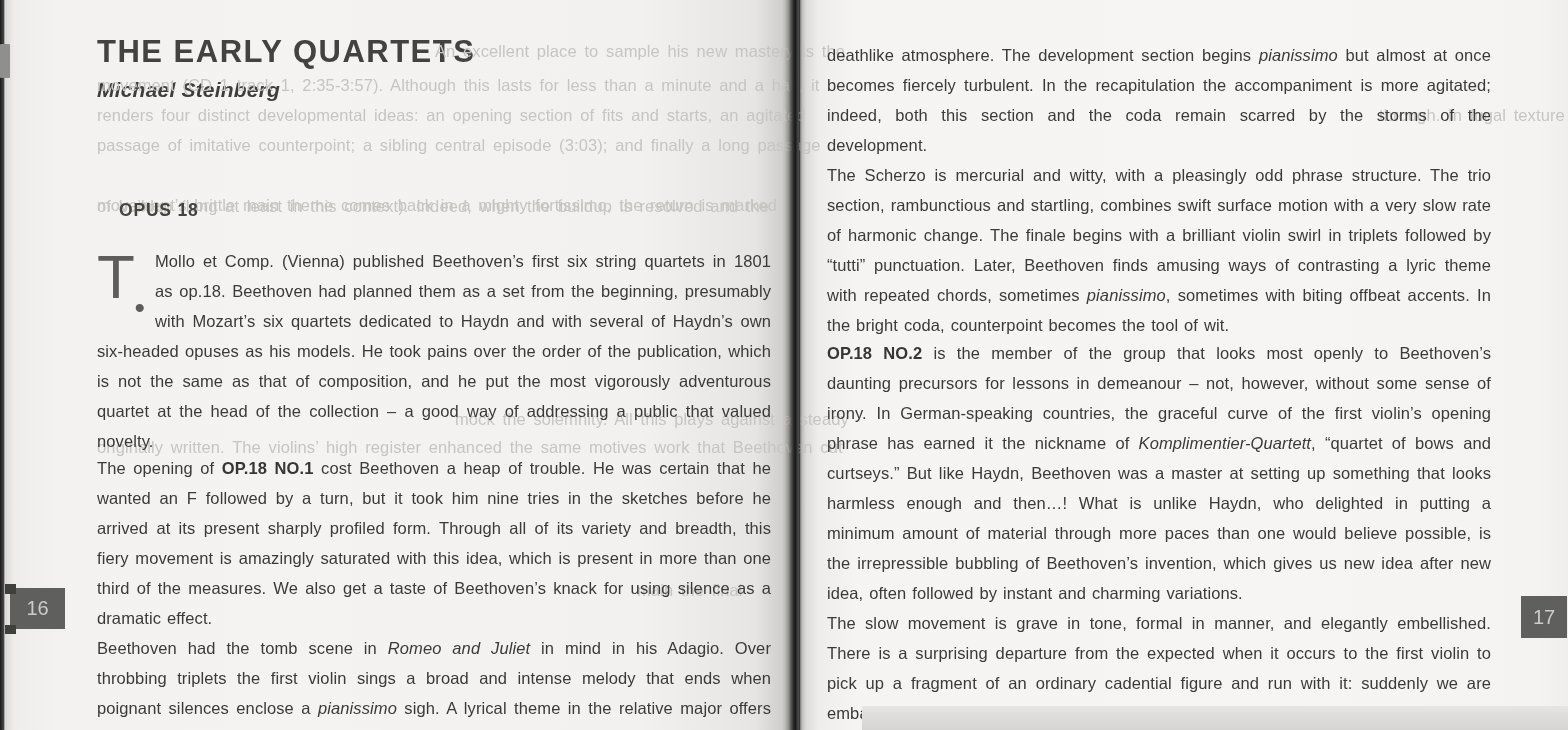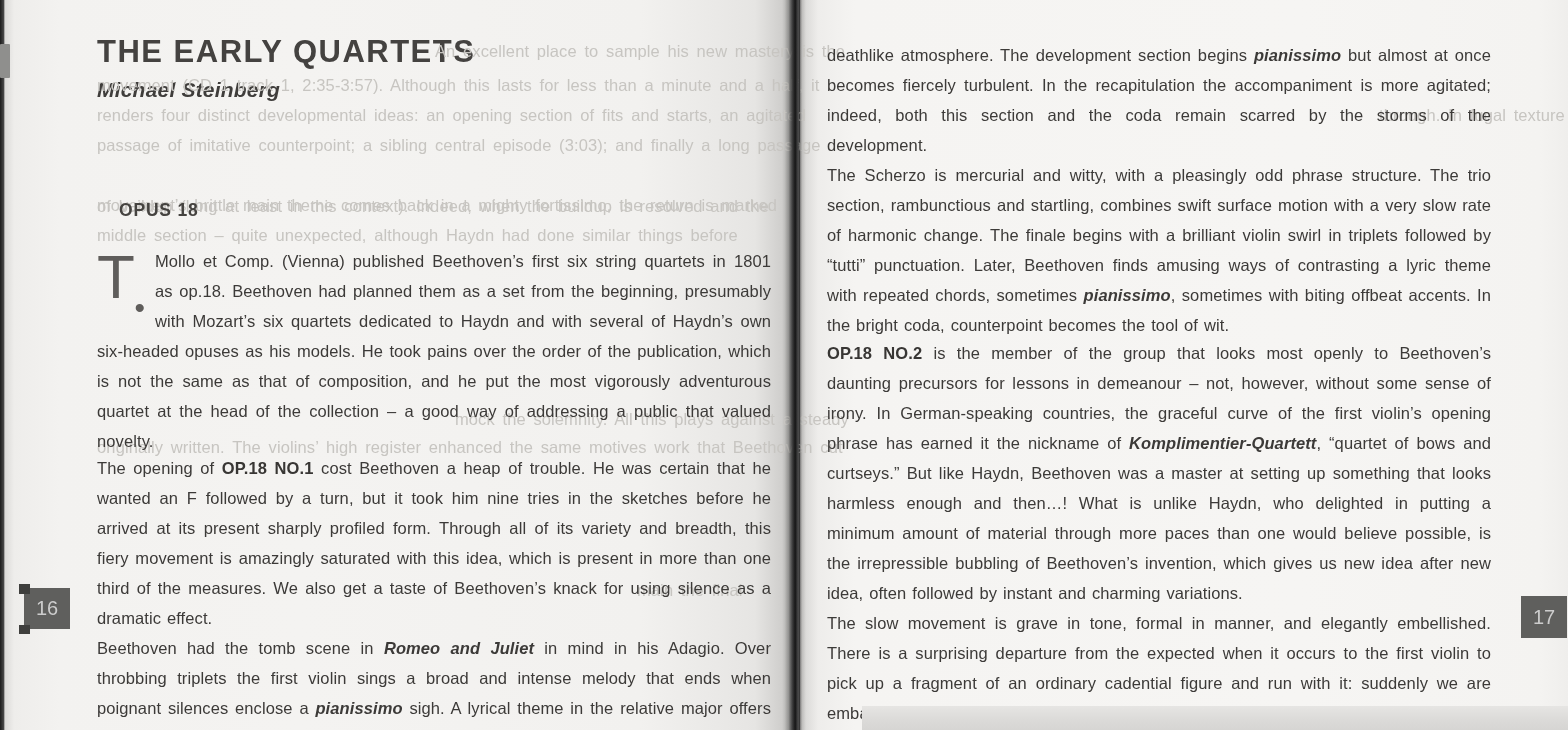--- a/index.html
+++ b/index.html
@@ -23,56 +23,55 @@
   .author{position:absolute;left:97px;top:78px;margin:0;font-size:21px;font-weight:700;
     font-style:italic;color:#3f3d3b;letter-spacing:.2px;}
   .opus{position:absolute;left:107px;top:188px;margin:12px;font-size:17.5px;font-weight:700;
     letter-spacing:.8px;color:#454340;z-index:3;}
   
   .text-col{position:absolute;top:0;left:97px;width:674px;height:730px;z-index:2;}
   .text-col-right{left:27px;width:664px;}
   .block{position:absolute;left:0;width:100%;}
   .block p{margin:0;font-size:16.5px;line-height:30px;color:#3c3a38;
     text-align:justify;letter-spacing:.1px;word-spacing:1.2px;}
-  .block p em{font-style:italic;font-weight:bold;}
+  .block p em{font-style:italic;}
   .block p strong{font-weight:700;color:#383634;}
   .dropcap{position:relative;float:left;width:50px;height:56px;margin:5px 8px 0 0;
     font-size:62px;line-height:52px;font-weight:400;color:#5f5d5b;}
   .dropcap-dot{position:absolute;right:2px;bottom:-6px;font-size:30px;line-height:10px;color:#5f5d5b;}
   
   .ghost-layer{position:absolute;top:0;left:97px;width:674px;height:730px;z-index:1;
     color:#c7c5c1;filter:blur(.4px);}
   .ghost-right{left:27px;width:664px;}
   .ghost-line{position:absolute;white-space:nowrap;font-size:16.5px;line-height:30px;
     word-spacing:3px;letter-spacing:.1px;}
   
   .badge{position:absolute;z-index:8;display:flex;align-items:center;justify-content:center;
     background:#5f5f5d;color:#cccccc;font-size:20px;}
-  .badge-left{left:24px;top:588px;width:46px;height:41px;}
+  .badge-left{left:10px;top:588px;width:55px;height:41px;}
   .badge-left::before{content:"";position:absolute;left:-5px;top:-4px;width:11px;height:10px;background:#3f3f3d;}
   .badge-left::after{content:"";position:absolute;left:-5px;bottom:-5px;width:11px;height:9px;background:#3f3f3d;}
   .badge-right{left:721px;top:596px;width:46px;height:42px;}
   
   .bottom-band{position:absolute;left:62px;right:0;top:706px;height:24px;z-index:4;
     background:linear-gradient(180deg,#e6e5e3,#dbdad8 60%,#d6d5d3);}
 </style>
 </head>
 <body>
 
 <div class="spread">
 
   <section class="page page-left">
     <div class="ghost-layer" id="ghost-left">
         <div class="ghost-line" style="top: 36px; left: 338px;">An excellent place to sample his new mastery is the</div>
         <div class="ghost-line" style="top: 70px; left: 0px;">movement (CD 1 track 1, 2:35-3:57). Although this lasts for less than a minute and a half, it</div>
         <div class="ghost-line" style="top: 100px; left: 0px;">renders four distinct developmental ideas: an opening section of fits and starts, an agitated</div>
         <div class="ghost-line" style="top: 130px; left: 0px;">passage of imitative counterpoint; a sibling central episode (3:03); and finally a long passage</div>
         <div class="ghost-line" style="top: 160px; left: 0px; margin-top: 31px;">of buildup (long at least in this context). Indeed, when the buildup is resolved and the</div>
         <div class="ghost-line" style="top: 190px; left: 0px;">movement’s brittle main theme comes back in a mighty fortissimo, the return is marked</div>
-        <div class="ghost-line" style="top: 220px; left: 0px;">middle section – quite unexpected, although Haydn had done similar things before</div>
         <div class="ghost-line" style="top: 404px; left: 358px;">mock the solemnity. All this plays against a steady</div>
         <div class="ghost-line" style="top: 432px; left: 0px;">originally written. The violins’ high register enhanced the same motives work that Beethoven cut</div>
         <div class="ghost-line" style="top: 575px; left: 540px;">main the final</div>
       </div>
     <h1 class="title">THE EARLY QUARTETS</h1>
     <h2 class="author">Michael Steinberg</h2>
     <h3 class="opus">OPUS 18</h3>
     <div class="text-col" id="text-left">
         <div class="block" style="top: 246px;">
           <p><span class="dropcap">T<span class="dropcap-dot">•</span></span><span>Mollo et Comp. (Vienna) published Beethoven’s first six string quartets in 1801 as op.18. Beethoven had planned them as a set from the beginning, presumably with Mozart’s six quartets dedicated to Haydn and with several of Haydn’s own six-headed opuses as his models. He took pains over the order of the publication, which is not the same as that of composition, and he put the most vigorously adventurous quartet at the head of the collection – a good way of addressing a public that valued novelty.</span></p>

